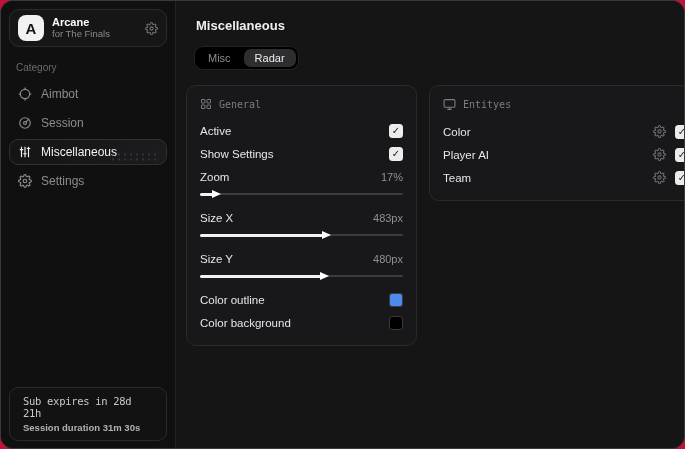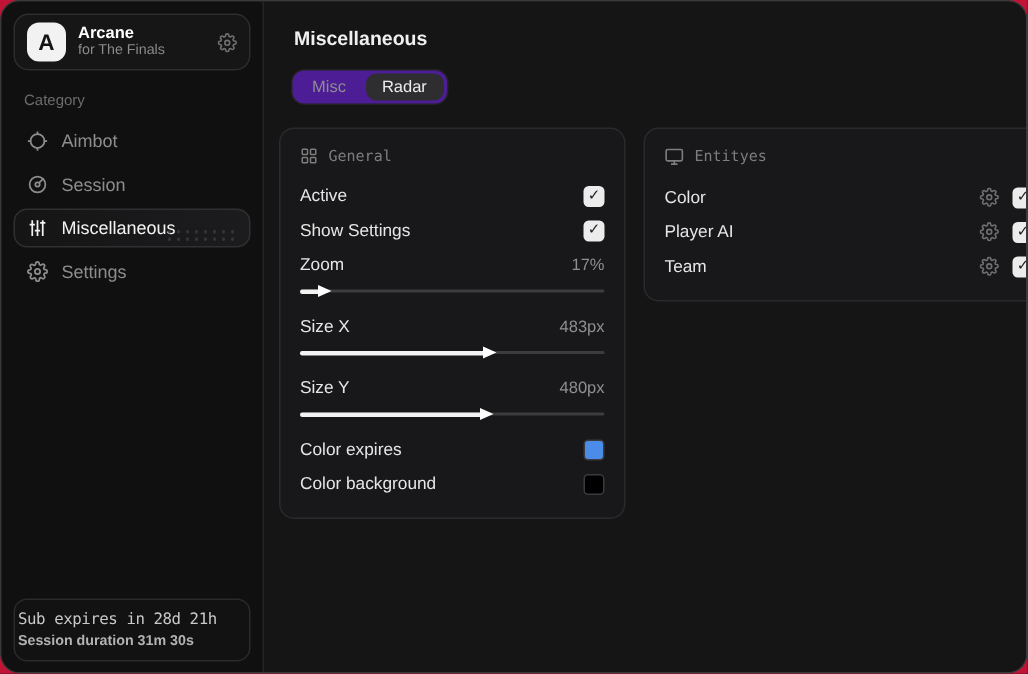--- a/index.html
+++ b/index.html
@@ -19,27 +19,27 @@
   .hdr-gear{margin-left:auto;color:#707070;display:flex;}
   .category{font-size:10px;color:#6b6b6b;margin:15px 6px 8px 7px;}
   .nav-item{display:flex;align-items:center;gap:9px;padding:5px 8px;margin:3px 0;
     color:#8d8d8d;font-size:12px;border-radius:9px;border:1px solid transparent;cursor:default;}
   .nav-item .nicon{display:flex;color:inherit;}
   .nav-item.selected{color:#f2f2f2;border-color:#303032;
     background:linear-gradient(90deg,#151516,#1c1c1e);position:relative;}
   .nav-item.selected::after{content:"";position:absolute;right:10px;top:12px;width:46px;height:9px;
     background:radial-gradient(circle,#3c3c3e 1px,transparent 1.2px);background-size:6px 5px;opacity:.8;}
   .footer-card{position:absolute;left:8px;right:8px;bottom:7px;border:1px solid #2a2a2c;
-    border-radius:9px;padding:7px 2px;box-sizing:border-box;background:#121213;}
+    border-radius:9px;padding:7px 13px;box-sizing:border-box;background:#121213;}
   .sub-line{font-family:"DejaVu Sans Mono",monospace;font-size:10.5px;color:#c9c9c9;letter-spacing:-0.3px;}
   .sess-line{font-size:9.5px;font-weight:700;color:#b3b3b3;margin-top:3px;}
   
   .main{flex:1;background:#151516;padding:17px 10px;box-sizing:border-box;position:relative;}
   .page-title{font-size:13px;font-weight:700;color:#f0f0f0;margin-left:10px;}
-  .tabs{display:inline-flex;margin:13px 0 0 8px;background:#4c1d95;border:1px solid #232325;
+  .tabs{display:inline-flex;margin:13px 0 0 8px;background:#000000;border:1px solid #232325;
     border-radius:9px;padding:2px;gap:2px;}
   .tab{font-size:11px;padding:3px 11px;border-radius:7px;color:#8d8d8d;}
   .tab.active{background:#2e2e30;color:#ededed;}
   .cards{display:flex;gap:12px;align-items:flex-start;margin-top:15px;}
   .card{background:#18181a;border:1px solid #2a2a2c;border-radius:10px;
     padding:9px 13px 11px;box-sizing:border-box;}
   .card.general{width:231px;}
   .card.entities{width:274px;}
   .card-header{display:flex;align-items:center;gap:7px;color:#7d7d7d;
     font-family:"DejaVu Sans Mono",monospace;font-size:10px;margin:3px 0 9px;}
@@ -194,21 +194,21 @@
           <span>Size Y</span>
           <span class="val">480px</span>
         </div>
         <div class="slider">
           <div class="track"></div>
           <div class="fill" style="width: 60%;"></div>
           <div class="thumb" style="left: 60%;"></div>
         </div>
 
         <div class="row">
-          <span>Color expires</span>
+          <span>Color outline</span>
           <div class="swatch" style="background: rgb(75, 140, 232);"></div>
         </div>
 
         <div class="row">
           <span>Color background</span>
           <div class="swatch" style="background: rgb(0, 0, 0);"></div>
         </div>
       </div>
 
       <div class="card entities">

